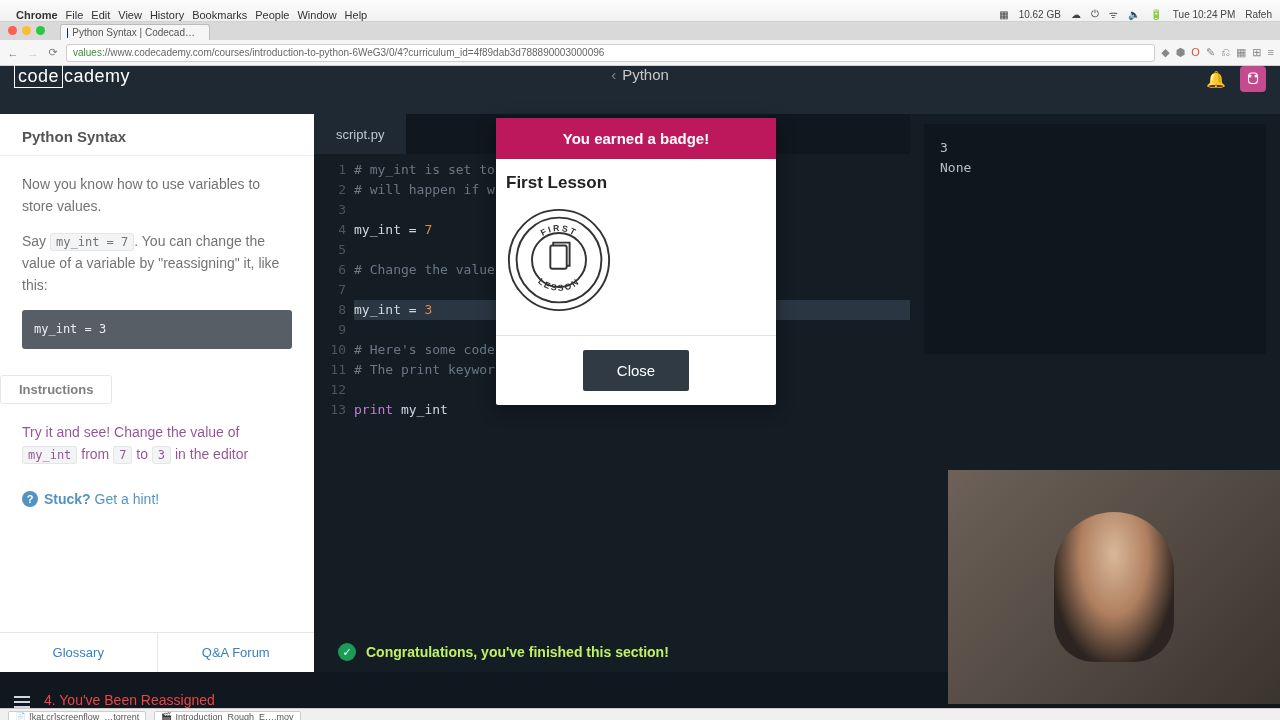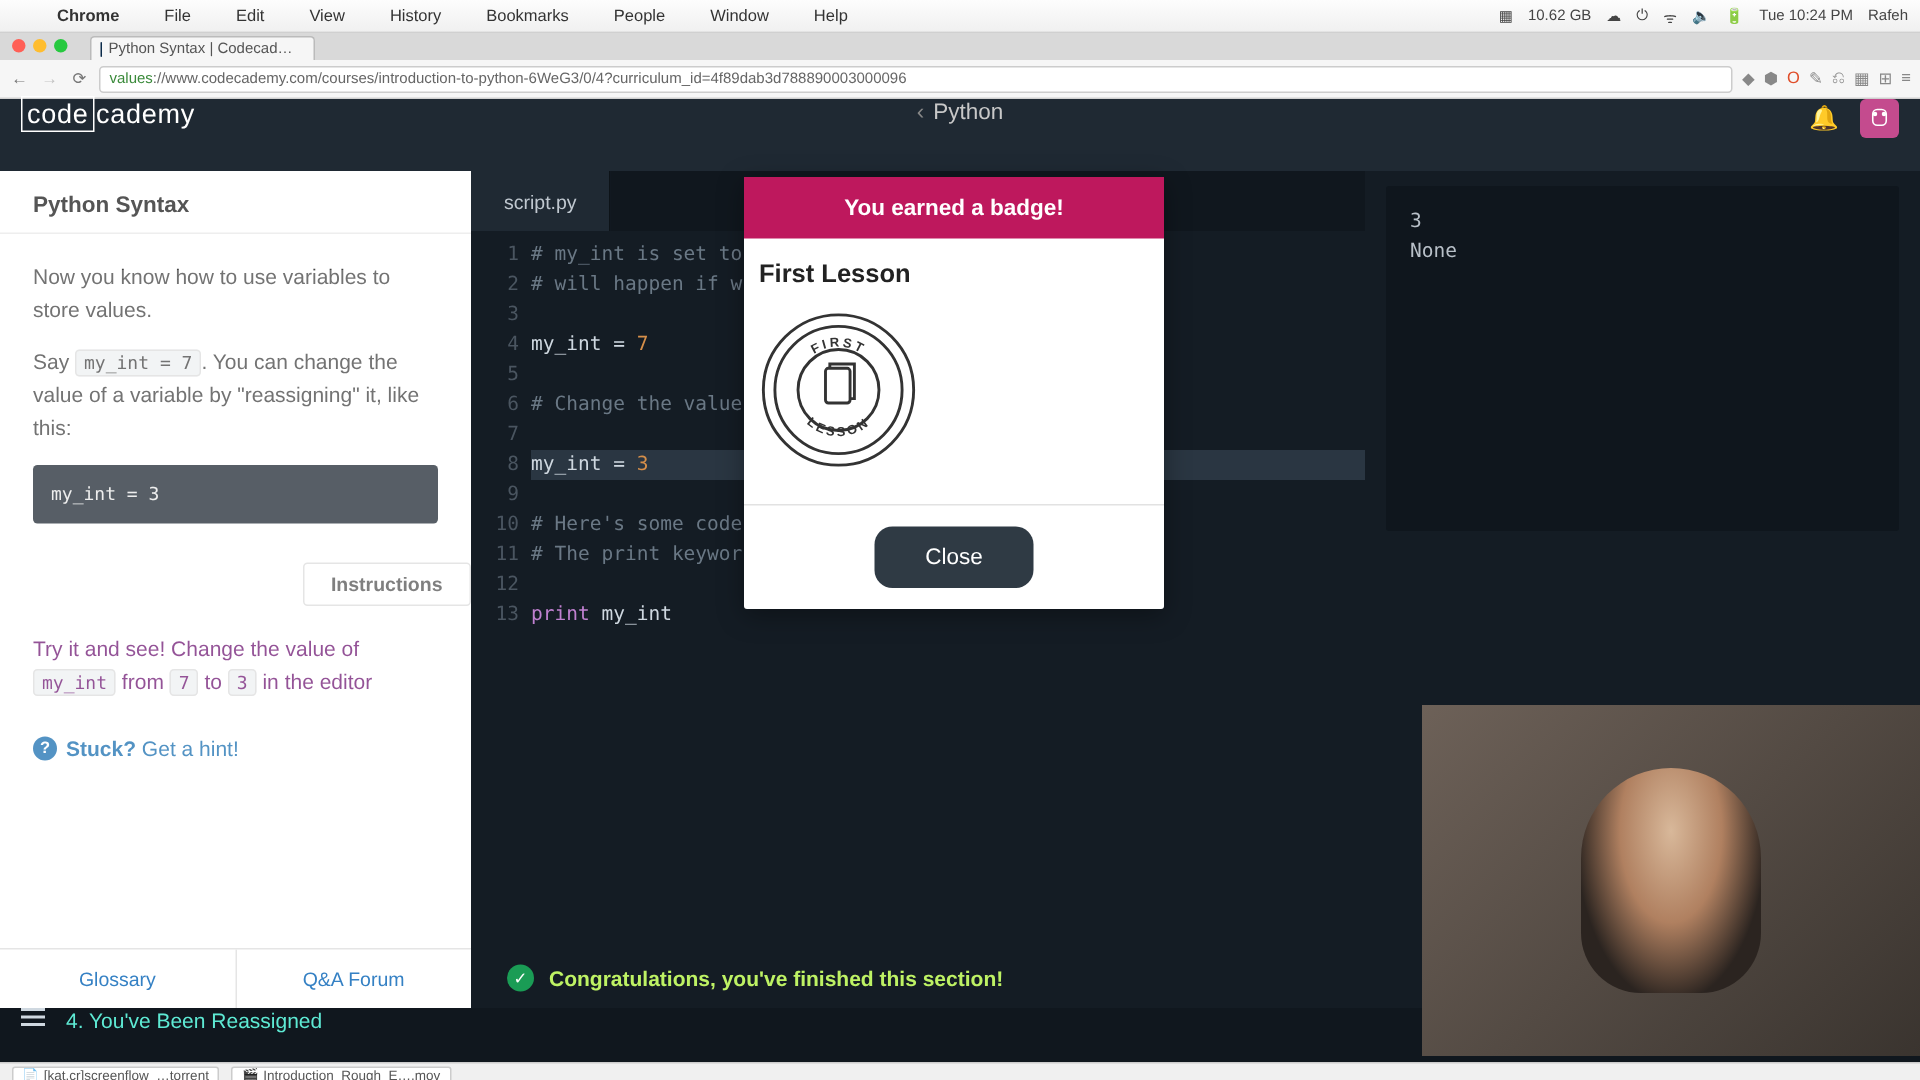--- a/index.html
+++ b/index.html
@@ -1,19 +1,19 @@
 <!DOCTYPE html>
 <html><head>
 <meta charset="utf-8">
 <style>
 * { margin: 0; padding: 0; box-sizing: border-box; }
 body { font-family: -apple-system, BlinkMacSystemFont, "Segoe UI", Helvetica, Arial, sans-serif; width: 1280px; height: 720px; overflow: hidden; background: #fff; position: relative; }
 
 
-.mac-menubar { height: 22px; background: linear-gradient(#fdfdfd,#f0f0f0); border-bottom: 1px solid #d0d0d0; display: flex; align-items: center; font-size: 11px; color: #333; padding: 0 8px; gap: 30px; }
+.mac-menubar { height: 22px; background: linear-gradient(#fdfdfd,#f0f0f0); border-bottom: 1px solid #d0d0d0; display: flex; align-items: flex-end; font-size: 11px; color: #333; padding: 0 8px; gap: 8px; }
 .mac-menubar .apple { font-size: 12px; }
 .mac-menubar .right { margin-left: auto; display: flex; gap: 10px; align-items: center; font-size: 10px; color: #444; }
 
 
 .tab-strip { height: 18px; background: #d9d9d9; display: flex; align-items: flex-end; padding-left: 60px; font-size: 10px; color: #555; position: relative; }
 .traffic { position: absolute; left: 8px; top: 4px; display: flex; gap: 5px; }
 .traffic div { width: 9px; height: 9px; border-radius: 50%; }
 .traffic .r { background:#ff5f56; } .traffic .y{background:#ffbd2e;} .traffic .g{background:#27c93f;}
 .tab { background:#f6f6f6; border:1px solid #bbb; border-bottom:none; border-radius:3px 3px 0 0; padding:1px 14px 1px 6px; height:16px; display:flex; align-items:center; gap:4px; max-width:150px; white-space:nowrap; overflow:hidden; }
 .tab .fav{width:10px;height:10px;background:#0b2b4a;border-radius:2px;}
@@ -39,21 +39,21 @@
 
 .workspace{display:flex; height:calc(720px - 22px - 18px - 26px - 44px - 36px - 16px); background:#1f2933; position:relative;}
 .sidebar{width:314px; background:#fff; display:flex; flex-direction:column; color:#333;}
 .sidebar-head{padding:14px 22px 10px; font-size:15px; font-weight:600; color:#555; border-bottom:1px solid #eee;}
 .lesson-body{padding:18px 22px; font-size:14px; line-height:1.55; color:#444; flex:0 0 auto;}
 .lesson-title{font-size:24px; font-weight:700; color:#222; margin-bottom:14px;}
 .lesson-body p{margin-bottom:14px;}
 code.inline{background:#eef0f2; border:1px solid #ddd; border-radius:3px; padding:1px 5px; font-family:Menlo,monospace; font-size:12px;}
 .codeblock{background:#1f2933; color:#e8e8e8; font-family:Menlo,monospace; font-size:12px; padding:10px 12px; border-radius:3px; margin-top:6px;}
 
-.instr-sep{display:flex; justify-content:flex-end; margin:8px 0 4px;}
+.instr-sep{display:flex; justify-content:flex-start; margin:8px 0 4px;}
 .instr-tab{background:#fff; border:1px solid #ddd; border-radius:3px; padding:6px 18px; font-size:13px; color:#555; font-weight:600;}
 .instr-body{padding:14px 22px; font-size:14px; line-height:1.55; color:#701a75;}
 .hint{color:#1a6fb0; padding:12px 22px; font-size:14px; display:flex; align-items:center; gap:6px;}
 .hint .q{width:16px;height:16px;border-radius:50%;background:#1a6fb0;color:#fff;display:flex;align-items:center;justify-content:center;font-size:11px;font-weight:700;}
 .hint b{font-weight:700;}
 .sidebar-footer{margin-top:auto; display:flex; border-top:1px solid #e5e5e5;}
 .sidebar-footer div{flex:1; text-align:center; padding:12px 0; font-size:13px; color:#3581c4;}
 .sidebar-footer div:first-child{border-right:1px solid #e5e5e5;}
 
 
@@ -75,38 +75,38 @@
 .terminal{background:#0f161d; height:230px; border-radius:2px; padding:14px 16px; font-family:Menlo,monospace; font-size:13px; color:#b8c0c8;}
 .terminal div{line-height:1.5;}
 
 
 .success-bar{position:absolute; left:330px; right:12px; bottom:0; height:40px; display:flex; align-items:center; gap:10px; padding:0 8px;}
 .success-bar .check{width:18px;height:18px;border-radius:50%;background:#1a9c55;display:flex;align-items:center;justify-content:center;color:#fff;font-size:11px;}
 .success-bar .msg{color:#bef264; font-weight:600; font-size:14px; flex:1;}
 .next-btn{background:#1a9c55; color:#fff; border:none; padding:10px 16px; font-size:13px; border-radius:3px; display:flex; align-items:center; gap:4px;}
 
 
-.lesson-bar{height:36px; background:#10171e; color:#5eead4; display:flex; align-items:flex-start; padding:0 14px; font-size:14px; gap:14px;}
+.lesson-bar{height:36px; background:#10171e; color:#ef4444; display:flex; align-items:flex-end; padding:0 14px; font-size:14px; gap:14px;}
 .burger{display:flex; flex-direction:column; gap:3px;}
 .burger span{width:16px;height:2px;background:#cfd8e0;}
 
 
 .downloads-bar{height:16px; background:#f0f0f0; border-top:1px solid #ccc; display:flex; align-items:center; font-size:9px; color:#555; padding:0 8px; gap:8px;}
 .dl-chip{background:#fff;border:1px solid #ccc;border-radius:2px;padding:0 6px;height:12px;display:flex;align-items:center;gap:3px;}
 
 
 .dim{position:absolute; left:0; top:66px; width:314px; bottom:52px; background:rgba(255,255,255,.25); pointer-events:none;}
 .modal-overlay{position:absolute; inset:0; pointer-events:none;}
 .modal{position:absolute; left:496px; top:118px; width:280px; background:#fff; border-radius:2px; box-shadow:0 4px 18px rgba(0,0,0,.35); display:flex; flex-direction:column; pointer-events:auto;}
 .modal-head{background:#be185d; color:#fff; text-align:center; font-weight:700; font-size:15px; padding:12px 0;}
 .modal-body{padding:14px 10px 18px; text-align:left;}
 .modal-title{font-size:17px; font-weight:700; color:#222; margin-bottom:14px;}
 .badge-svg{margin:0 auto;}
 .modal-foot{border-top:1px solid #e2e2e2; padding:14px; display:flex; justify-content:center;}
-.close-btn{background:#2f3a44; color:#fff; border:none; padding:12px 34px; font-size:15px; border-radius:12px;}
+.close-btn{background:#2f3a44; color:#fff; border:none; padding:12px 34px; font-size:15px; border-radius:2px;}
 
 
 .webcam{position:absolute; right:0; bottom:16px; width:332px; height:234px; background:linear-gradient(135deg,#6d6158,#3a342f); display:flex; align-items:center; justify-content:center; overflow:hidden;}
 .webcam .sil{width:120px;height:150px;border-radius:60px 60px 40px 40px;background:radial-gradient(ellipse at 50% 28%, #d8b89a 0%, #b08060 40%, #2b2420 75%);}
 </style>
 </head>
 <body>
 
 <div class="mac-menubar">
   <span class="apple"></span>

